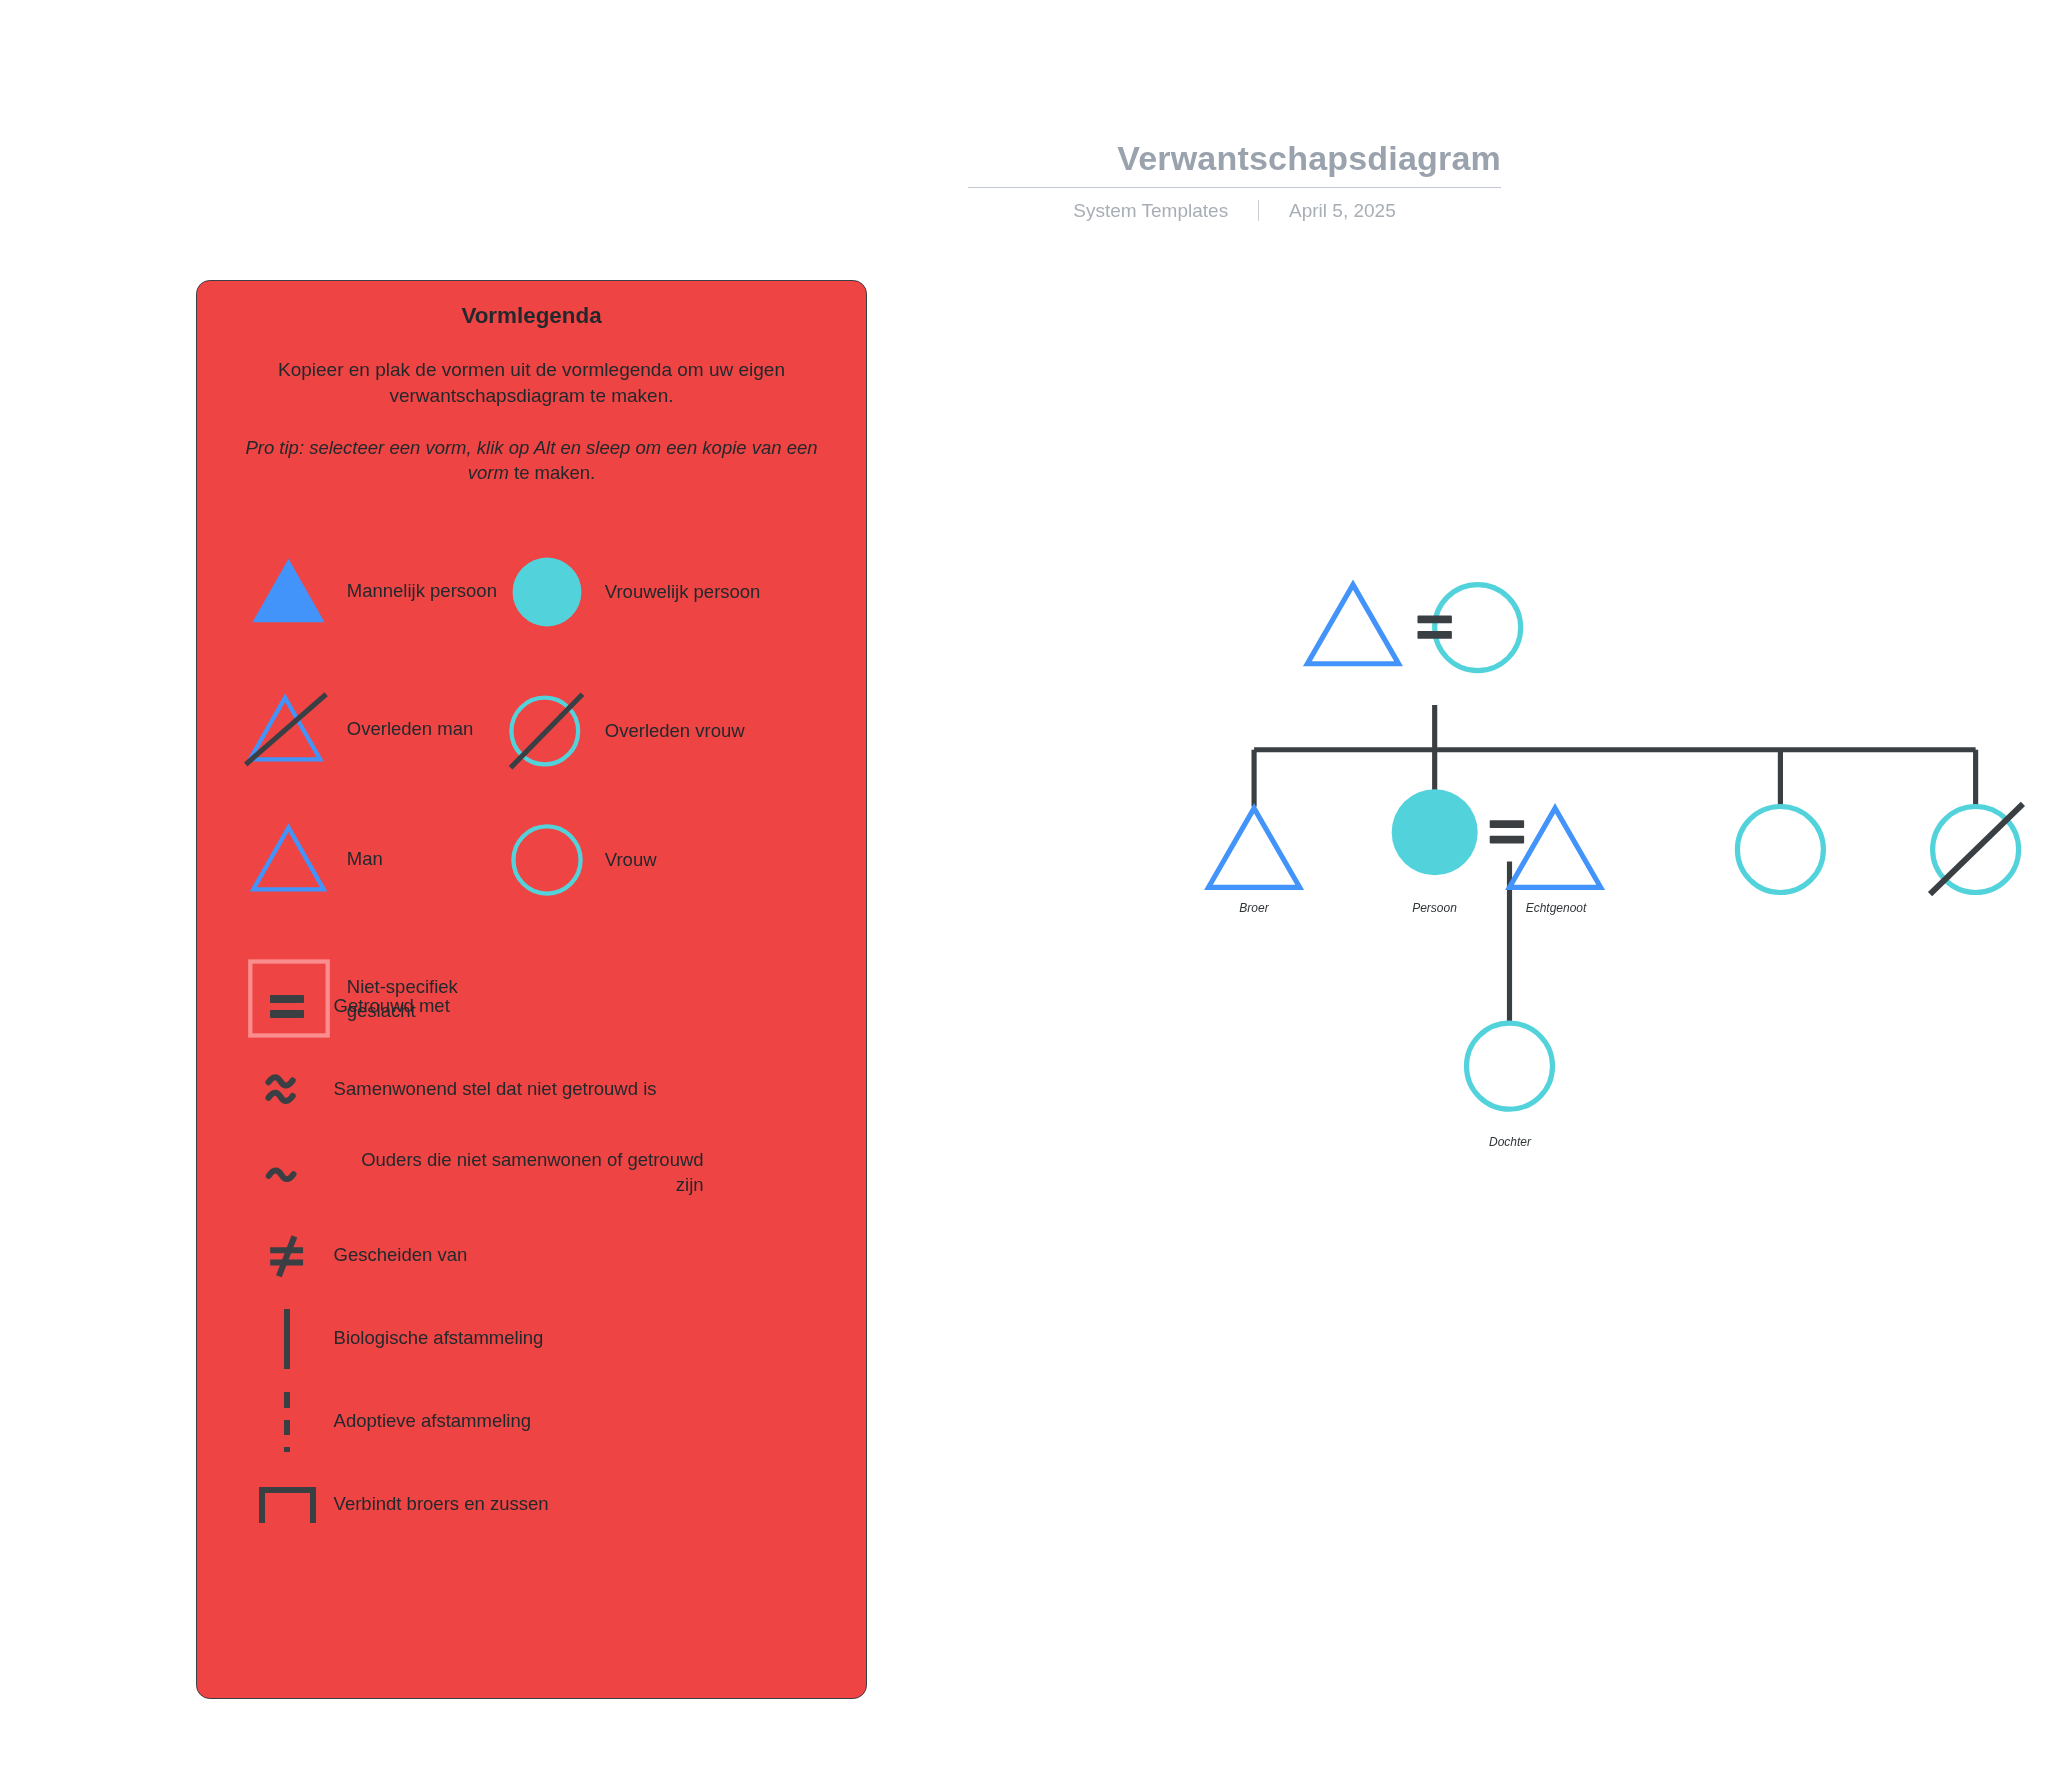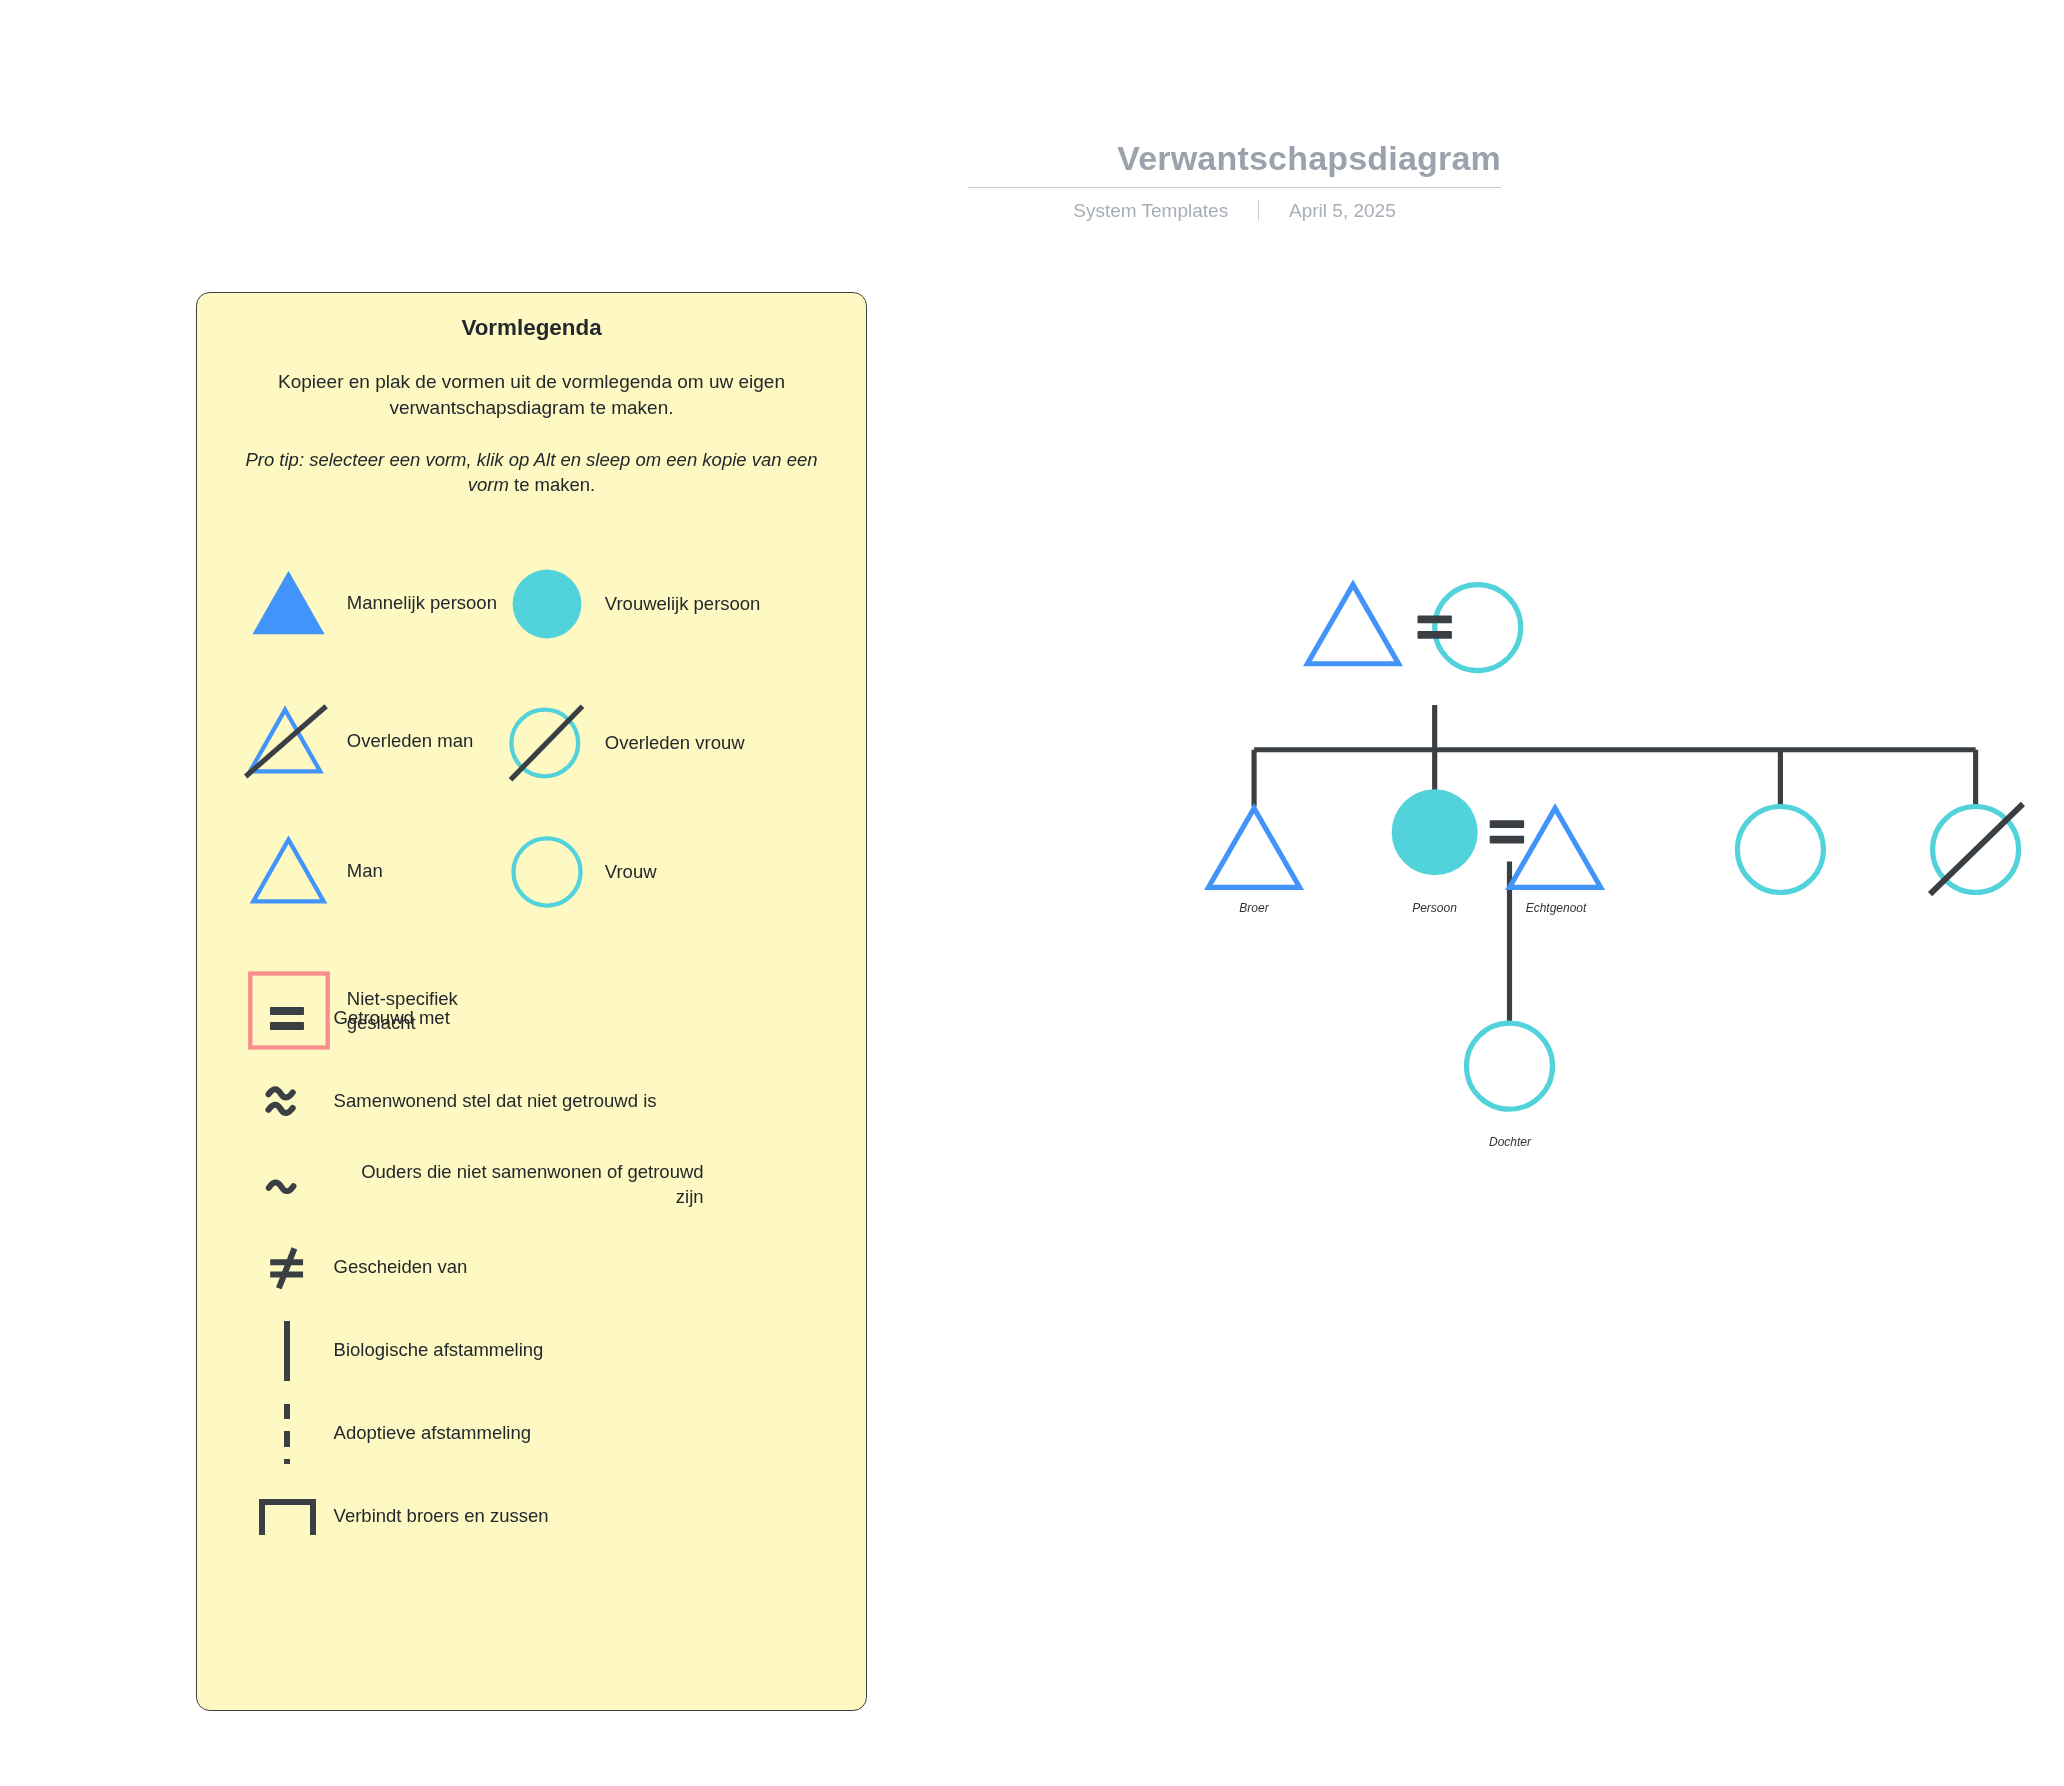--- a/index.html
+++ b/index.html
@@ -47,26 +47,26 @@
     width: 0.9px;
     height: 20.6px;
     background: #c9ced5;
     display: inline-block;
   }
 
   
   #legend-panel {
     position: absolute;
     left: 196px;
-    top: 292px;
+    top: 280px;
     width: 671px;
     height: 1419px;
     border: 1.7px solid #3a3f44;
     border-radius: 13.8px;
-    background: #fef9c3;
+    background: #ef4444;
     box-sizing: border-box;
   }
   #legend-title {
     text-align: center;
     font-size: 22.4px;
     font-weight: bold;
     color: #23282c;
     margin-top: 22.4px;
   }
   #legend-desc {

